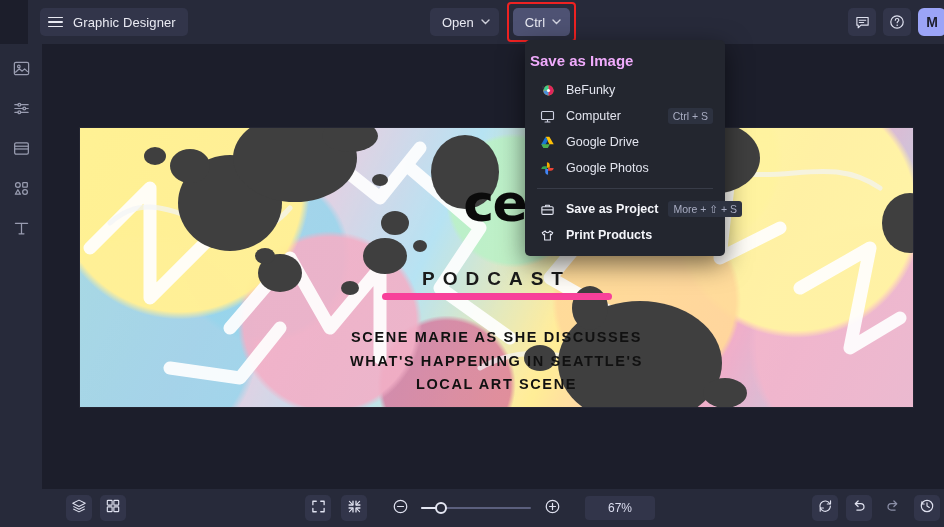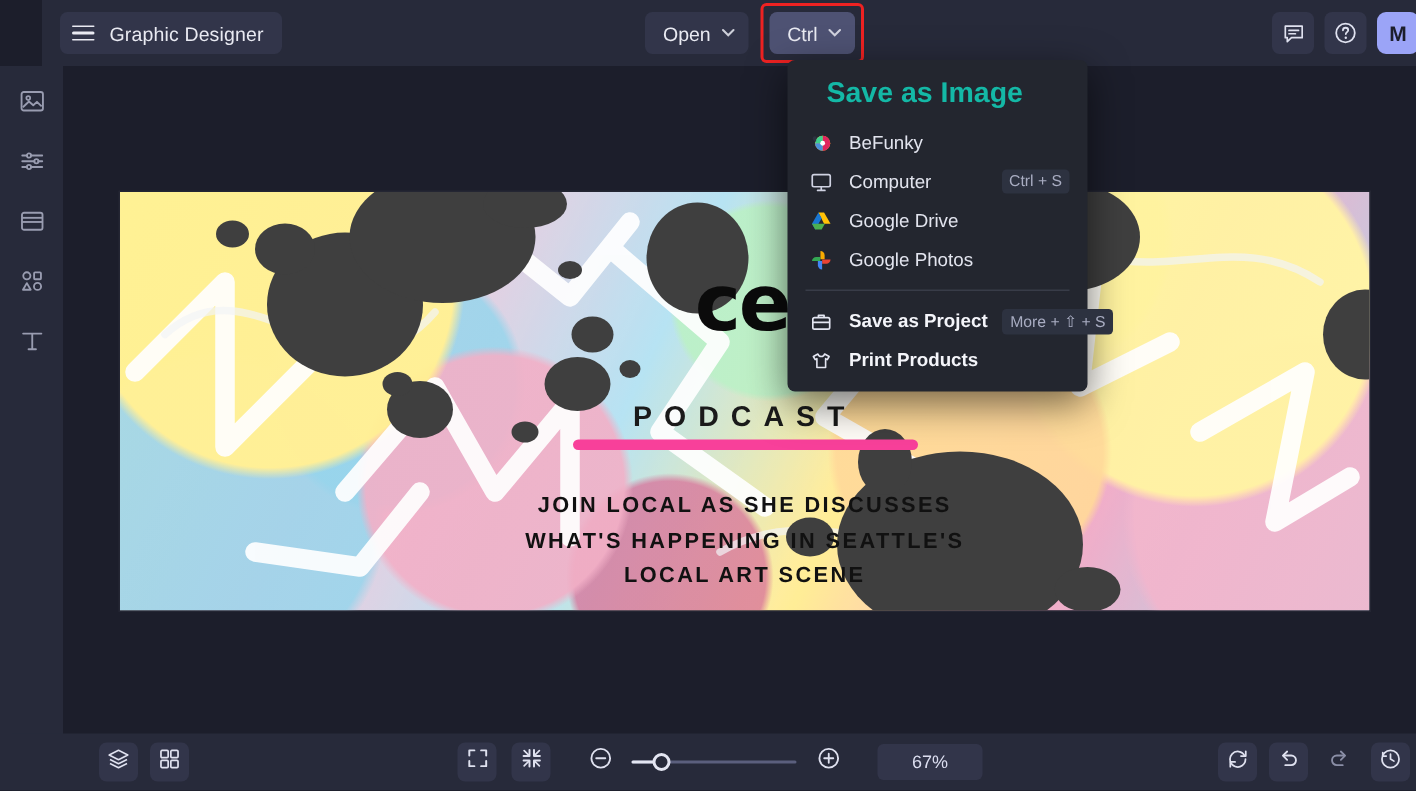--- a/index.html
+++ b/index.html
@@ -198,22 +198,22 @@
   .menu {
     position: absolute; left: 525px; top: 40px;
     width: 200px;
     background: #23262f;
     border-radius: 5px;
     box-shadow: 0 8px 26px rgba(0,0,0,.55);
     padding: 6px 0 8px;
     z-index: 50;
   }
   .menu-title {
-    color: #14b8a6; font-size: 19px; font-weight: 700;
-    padding: 6px 26px 8px;
+    color: #f0abfc; font-size: 15px; font-weight: 700;
+    padding: 6px 5px 8px;
   }
   .menu-item {
     display: flex; align-items: center;
     height: 26px; padding: 0 12px 0 14px;
     color: #e2e4ee; font-size: 12.5px;
     cursor: pointer; gap: 10px;
   }
   .menu-item .mi-icon {
     width: 17px; height: 17px;
     display: flex; align-items: center; justify-content: center;
@@ -396,21 +396,21 @@
           <ellipse cx="830" cy="95" rx="28" ry="30"></ellipse>
           <ellipse cx="300" cy="52" rx="8" ry="6"></ellipse>
           <ellipse cx="340" cy="118" rx="7" ry="6"></ellipse>
         </g>
       </svg>
 
       <div class="art-text">
         <div class="headline">ce</div>
         <div class="podcast">PODCAST</div>
         <div class="underline"></div>
-        <div class="body-line bl1">JOIN LOCAL AS SHE DISCUSSES</div>
+        <div class="body-line bl1">SCENE MARIE AS SHE DISCUSSES</div>
         <div class="body-line bl2">WHAT'S HAPPENING IN SEATTLE'S</div>
         <div class="body-line bl3">LOCAL ART SCENE</div>
       </div>
 
     </div>
   </div>
 
   <div class="bottombar">
 
     <div class="bb-left">

